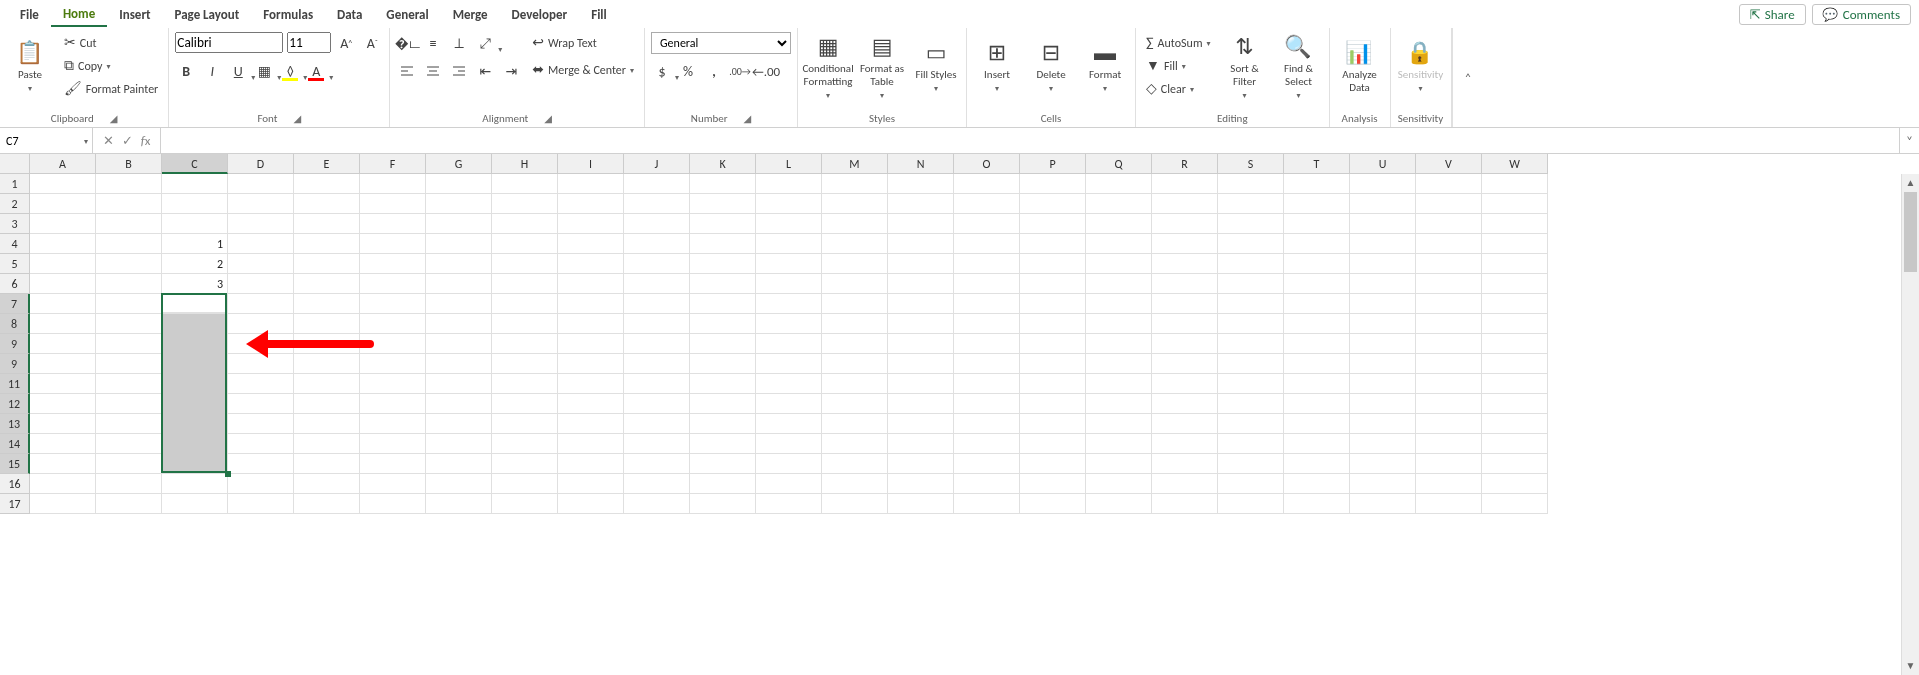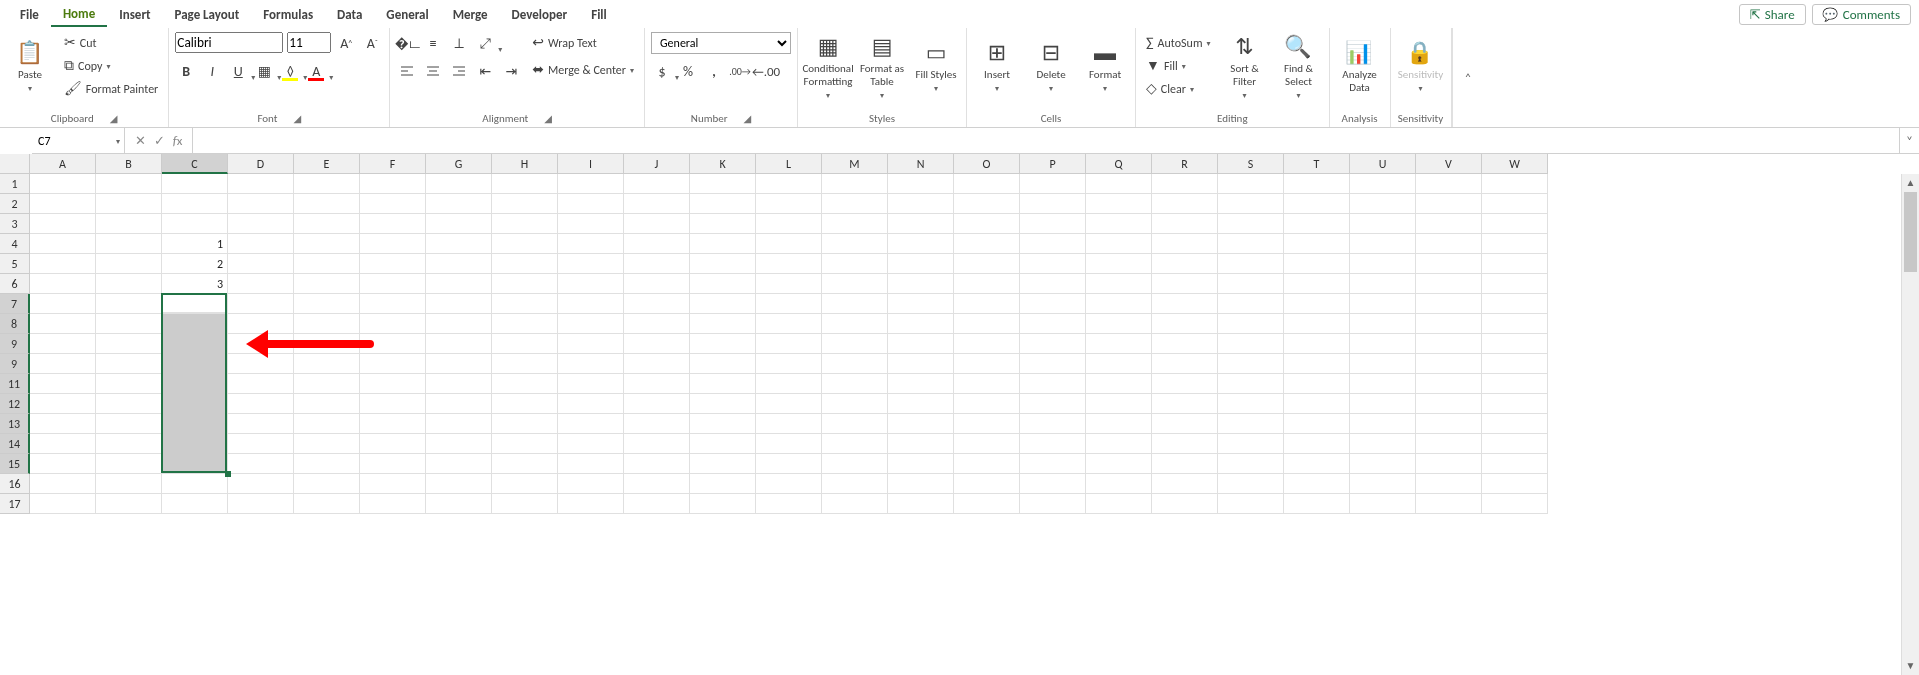--- a/index.html
+++ b/index.html
@@ -33,21 +33,21 @@
 .font-combo { width:108px; }
 .size-combo { width:44px; }
 .num-combo { width:140px; height:22px; }
 
 .icon-btn { width:22px; height:22px; display:flex; align-items:center; justify-content:center; cursor:pointer; font-size:14px; color:#444; position:relative; }
 .icon-btn .dd-caret { position:absolute; right:-6px; bottom:0; }
 
 .collapse { display:flex; align-items:center; justify-content:center; width:32px; border-left:1px solid #e0e0e0; cursor:pointer; color:#666; }
 
 
-.fbar { display:flex; height:26px; border-bottom:1px solid #d0d0d0; align-items:stretch;margin-left:32px; }
+.fbar { display:flex; height:26px; border-bottom:1px solid #d0d0d0; align-items:stretch; }
 .namebox { display:flex; align-items:center; border-right:1px solid #d0d0d0; }
 .namebox input { width:80px; height:24px; border:none; padding:0 6px; font-size:12px; }
 .namebox .dd-caret { padding:0 4px; cursor:pointer; }
 .fx-btns { display:flex; align-items:center; gap:8px; padding:0 10px; border-right:1px solid #d0d0d0; color:#888; }
 .fx-btns span { cursor:pointer; font-size:13px; }
 .fx-input { flex:1; border:none; padding:0 6px; font-size:12px; }
 .fbar .expand { width:20px; display:flex; align-items:center; justify-content:center; border-left:1px solid #d0d0d0; cursor:pointer; color:#666; }
 
 
 .grid-wrap { position:relative; height:calc(675px - 28px - 100px - 26px); overflow:hidden; }

